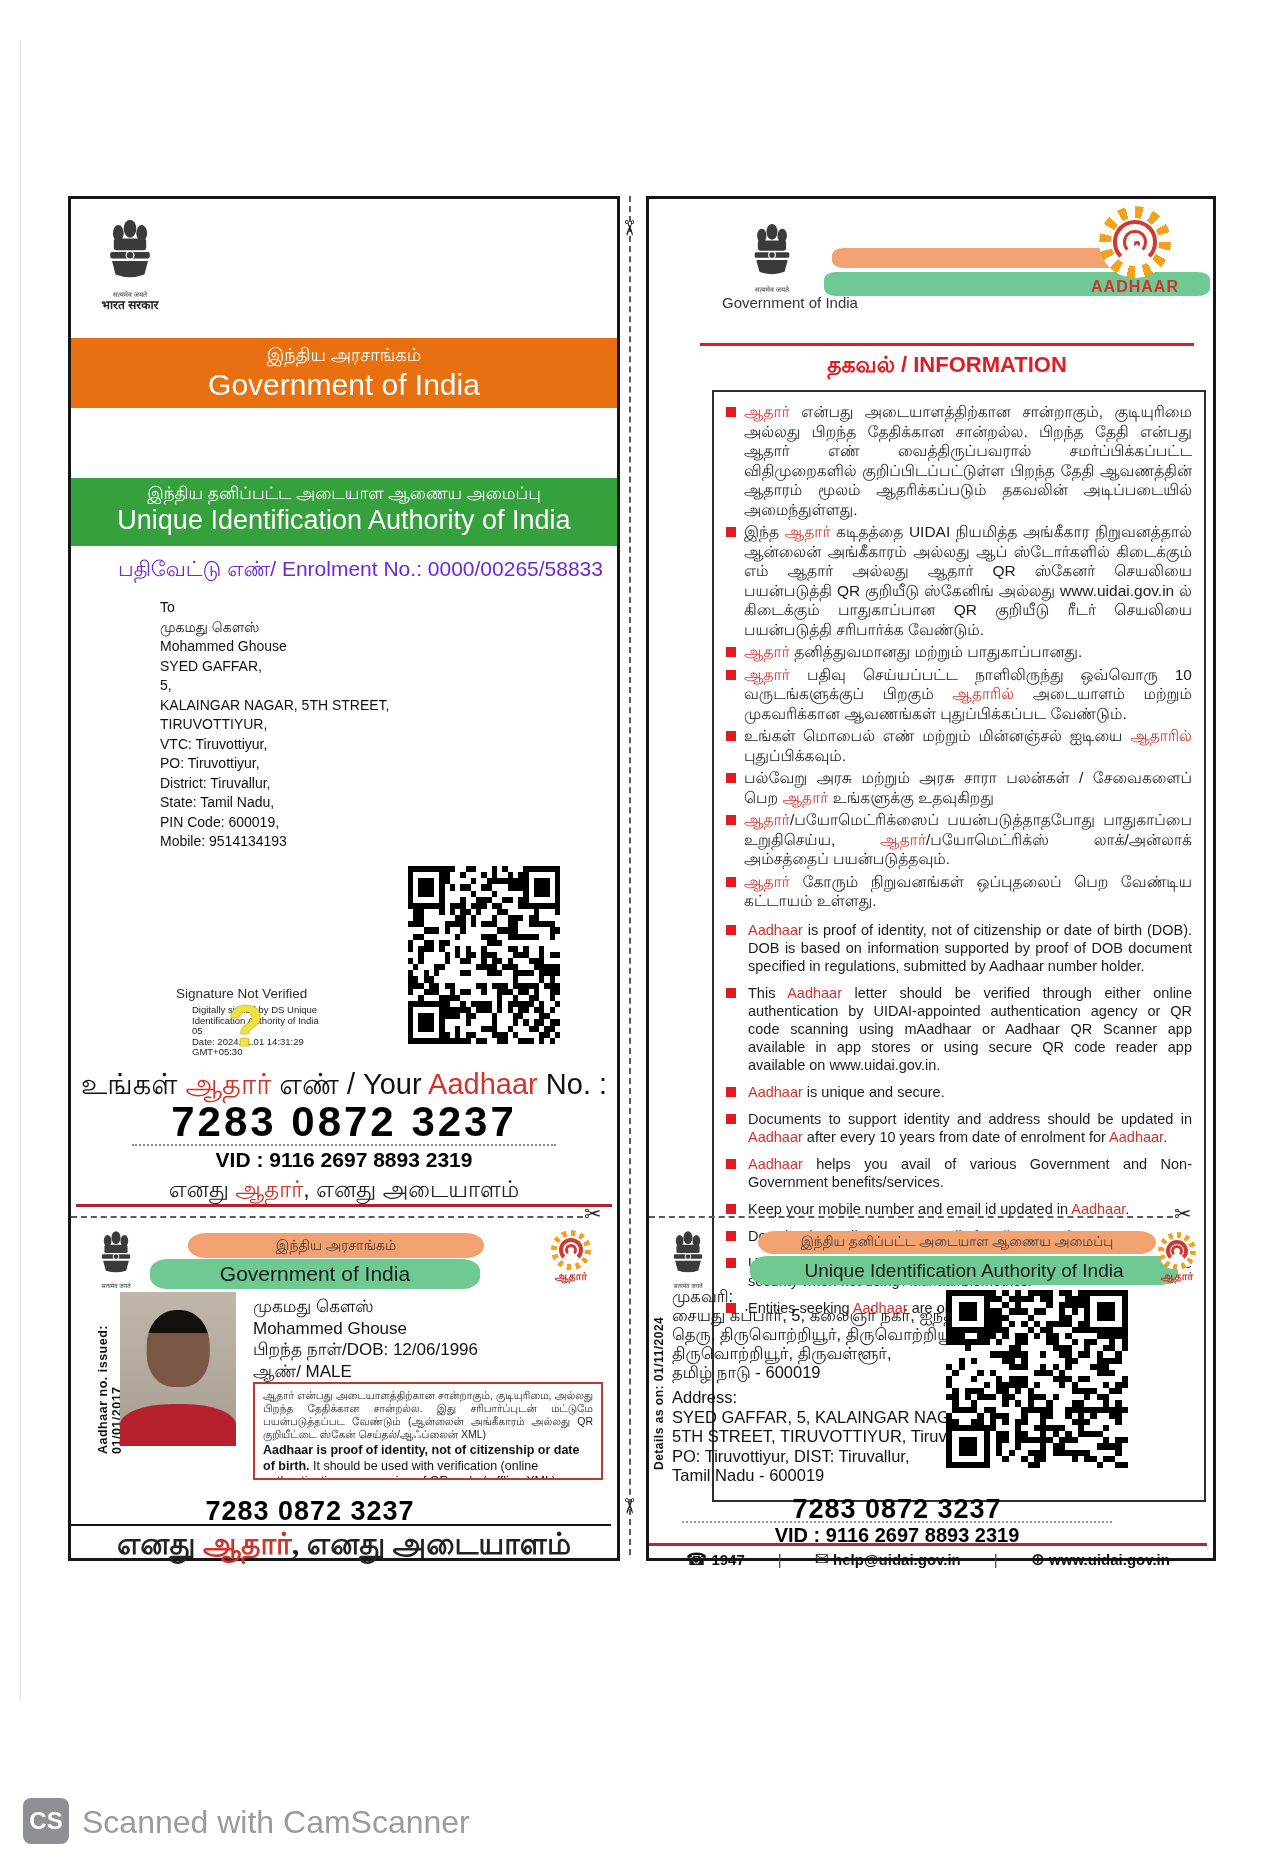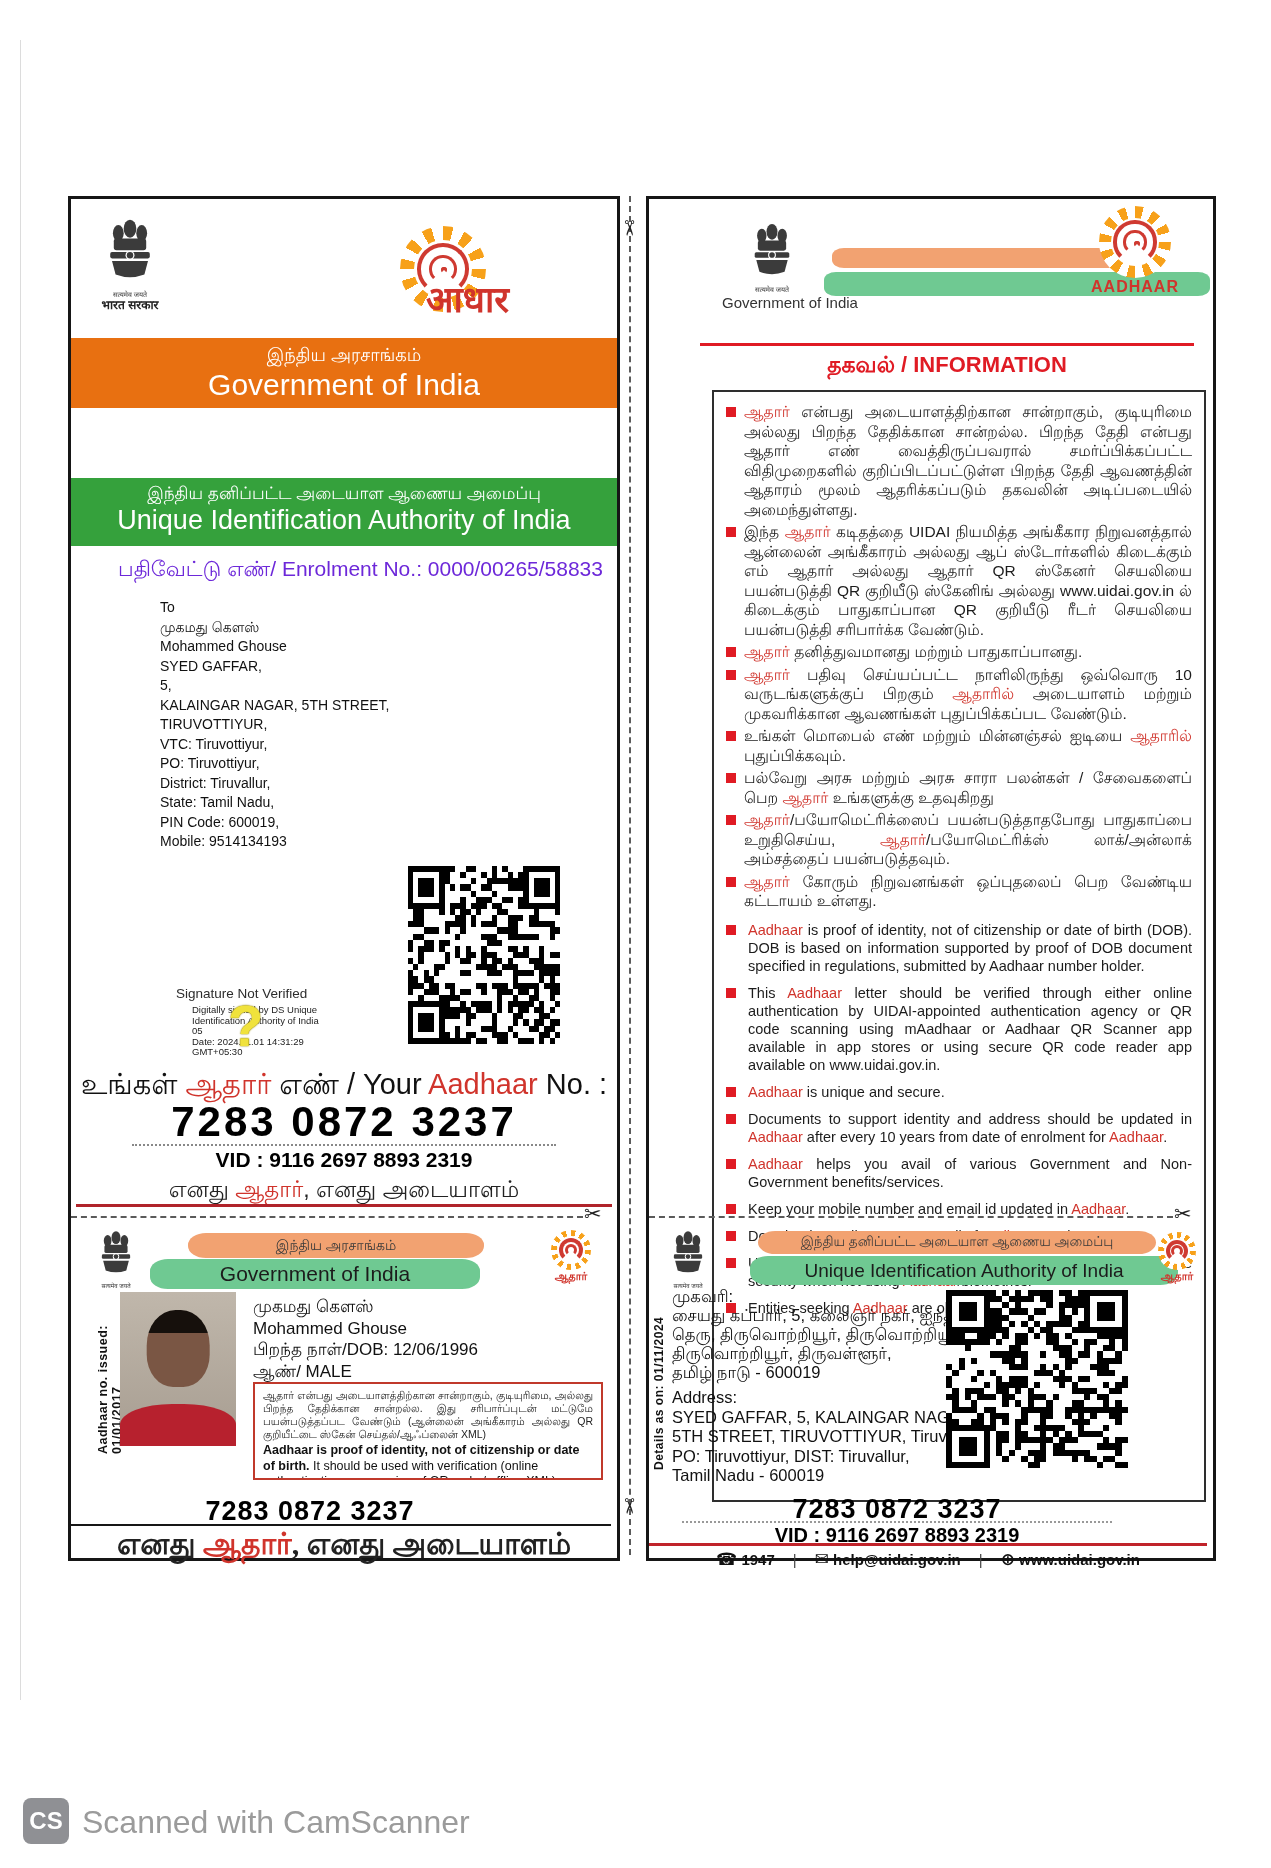--- a/index.html
+++ b/index.html
@@ -50,21 +50,21 @@
   .photo .head{position:absolute;left:50%;top:12%;width:54%;height:50%;transform:translateX(-50%);
                background:linear-gradient(#16100c 0 30%,#7a5644 30%);border-radius:46% 46% 42% 42%;}
   .photo .body{position:absolute;left:50%;bottom:-3%;width:100%;height:30%;transform:translateX(-50%);
                background:#b7212e;border-radius:45% 45% 0 0;}
   .details{font-size:17px;line-height:21.5px;color:#111;}
   .notice{position:absolute;border:2px solid #c0392b;padding:5px 8px;box-sizing:border-box;overflow:hidden;}
   .notice .tam{font-size:10.5px;line-height:13px;color:#222;text-align:justify;margin:0 0 2px 0;}
   .notice .eng{font-size:12.5px;line-height:15.5px;color:#111;margin:0;}
   .cardnum{position:absolute;font-weight:bold;font-size:27px;letter-spacing:1px;color:#000;text-align:center;}
   .bigtag{position:absolute;font-family:"Liberation Serif","DejaVu Serif",serif;font-weight:bold;font-size:30px;color:#222;text-align:center;}
-  .footer-row{position:absolute;display:flex;align-items:center;justify-content:center;gap:18px;font-weight:bold;font-size:15px;color:#111;}
+  .footer-row{position:absolute;display:flex;align-items:center;justify-content:center;gap:33px;font-weight:bold;font-size:15px;color:#111;}
   .footer-row .sep{color:#444;font-weight:normal;}
   .icon{font-size:17px;}
   
   .cs-logo{position:absolute;width:46px;height:46px;background:#8f9094;border-radius:8px;color:#fff;
            display:flex;align-items:center;justify-content:center;font-weight:bold;font-size:24px;}
   .cs-text{position:absolute;font-size:32px;color:#9b9b9b;}
   .scanline{position:absolute;width:1px;background:#dcdcdc;}
 </style>
 </head>
 <body>
@@ -85,28 +85,20 @@
           <rect x="8" y="41" width="44" height="7" rx="2"></rect>
         <circle cx="30" cy="44.5" r="5" fill="#fff"></circle>
           <circle cx="30" cy="44.5" r="3.6"></circle>
         <path d="M10 51 L50 51 L46 66 Q30 72 14 66 Z"></path>
       </g>
     </svg>
     <div class="motto">सत्यमेव जयते</div>
     <div class="embcap">भारत सरकार</div>
   </div>
 
-  <div class="abs" style="left:392px;top:226px;width:130px;height:100px;">
-    <div class="sun" style="position:absolute;left:8px;top:0;width:86px;height:86px;">
-      <span class="arc a1"></span>
-        <span class="arc a2"></span>
-        <span class="arc a3"></span>
-    </div>
-    <div class="abs" style="left:34px;top:48px;font-size:36px;font-weight:bold;color:#d0342c;">आधार</div>
-  </div>
 
   <div class="banner" style="top:338px;height:70px;background:#e87011;">
     <div class="t1">இந்திய அரசாங்கம்</div>
     <div class="t2">Government of India</div>
   </div>
 
   <div class="banner" style="top:478px;height:68px;background:#35a13c;">
     <div class="t1" style="font-size:17px;padding-top:6px;">இந்திய தனிப்பட்ட அடையாள ஆணைய அமைப்பு</div>
     <div class="t2" style="font-size:27px;line-height:31px;">Unique Identification Authority of India</div>
   </div>

